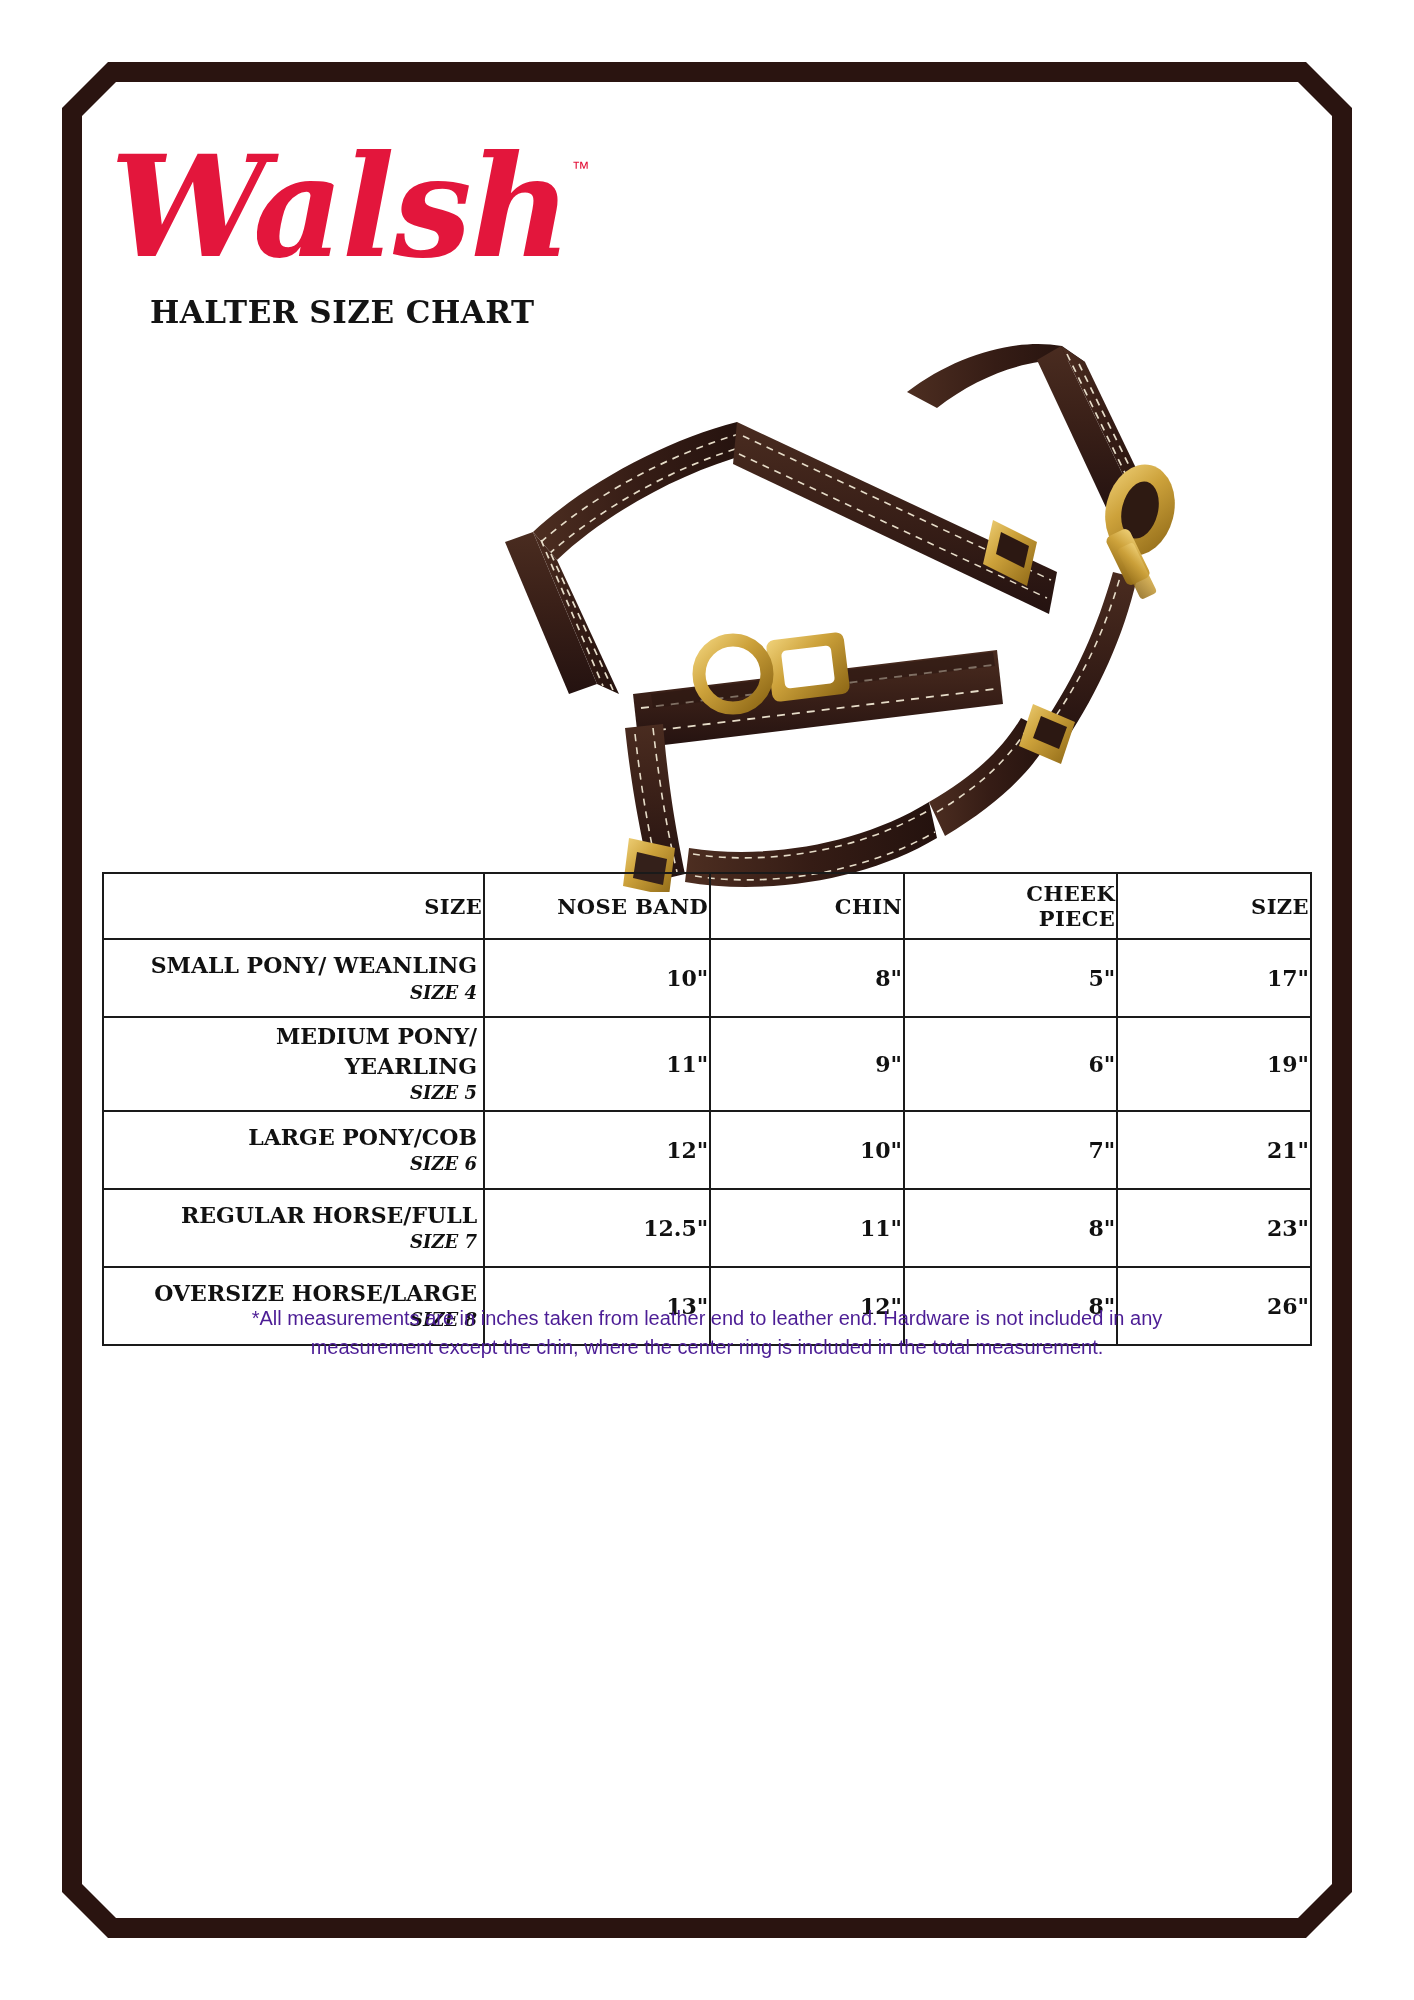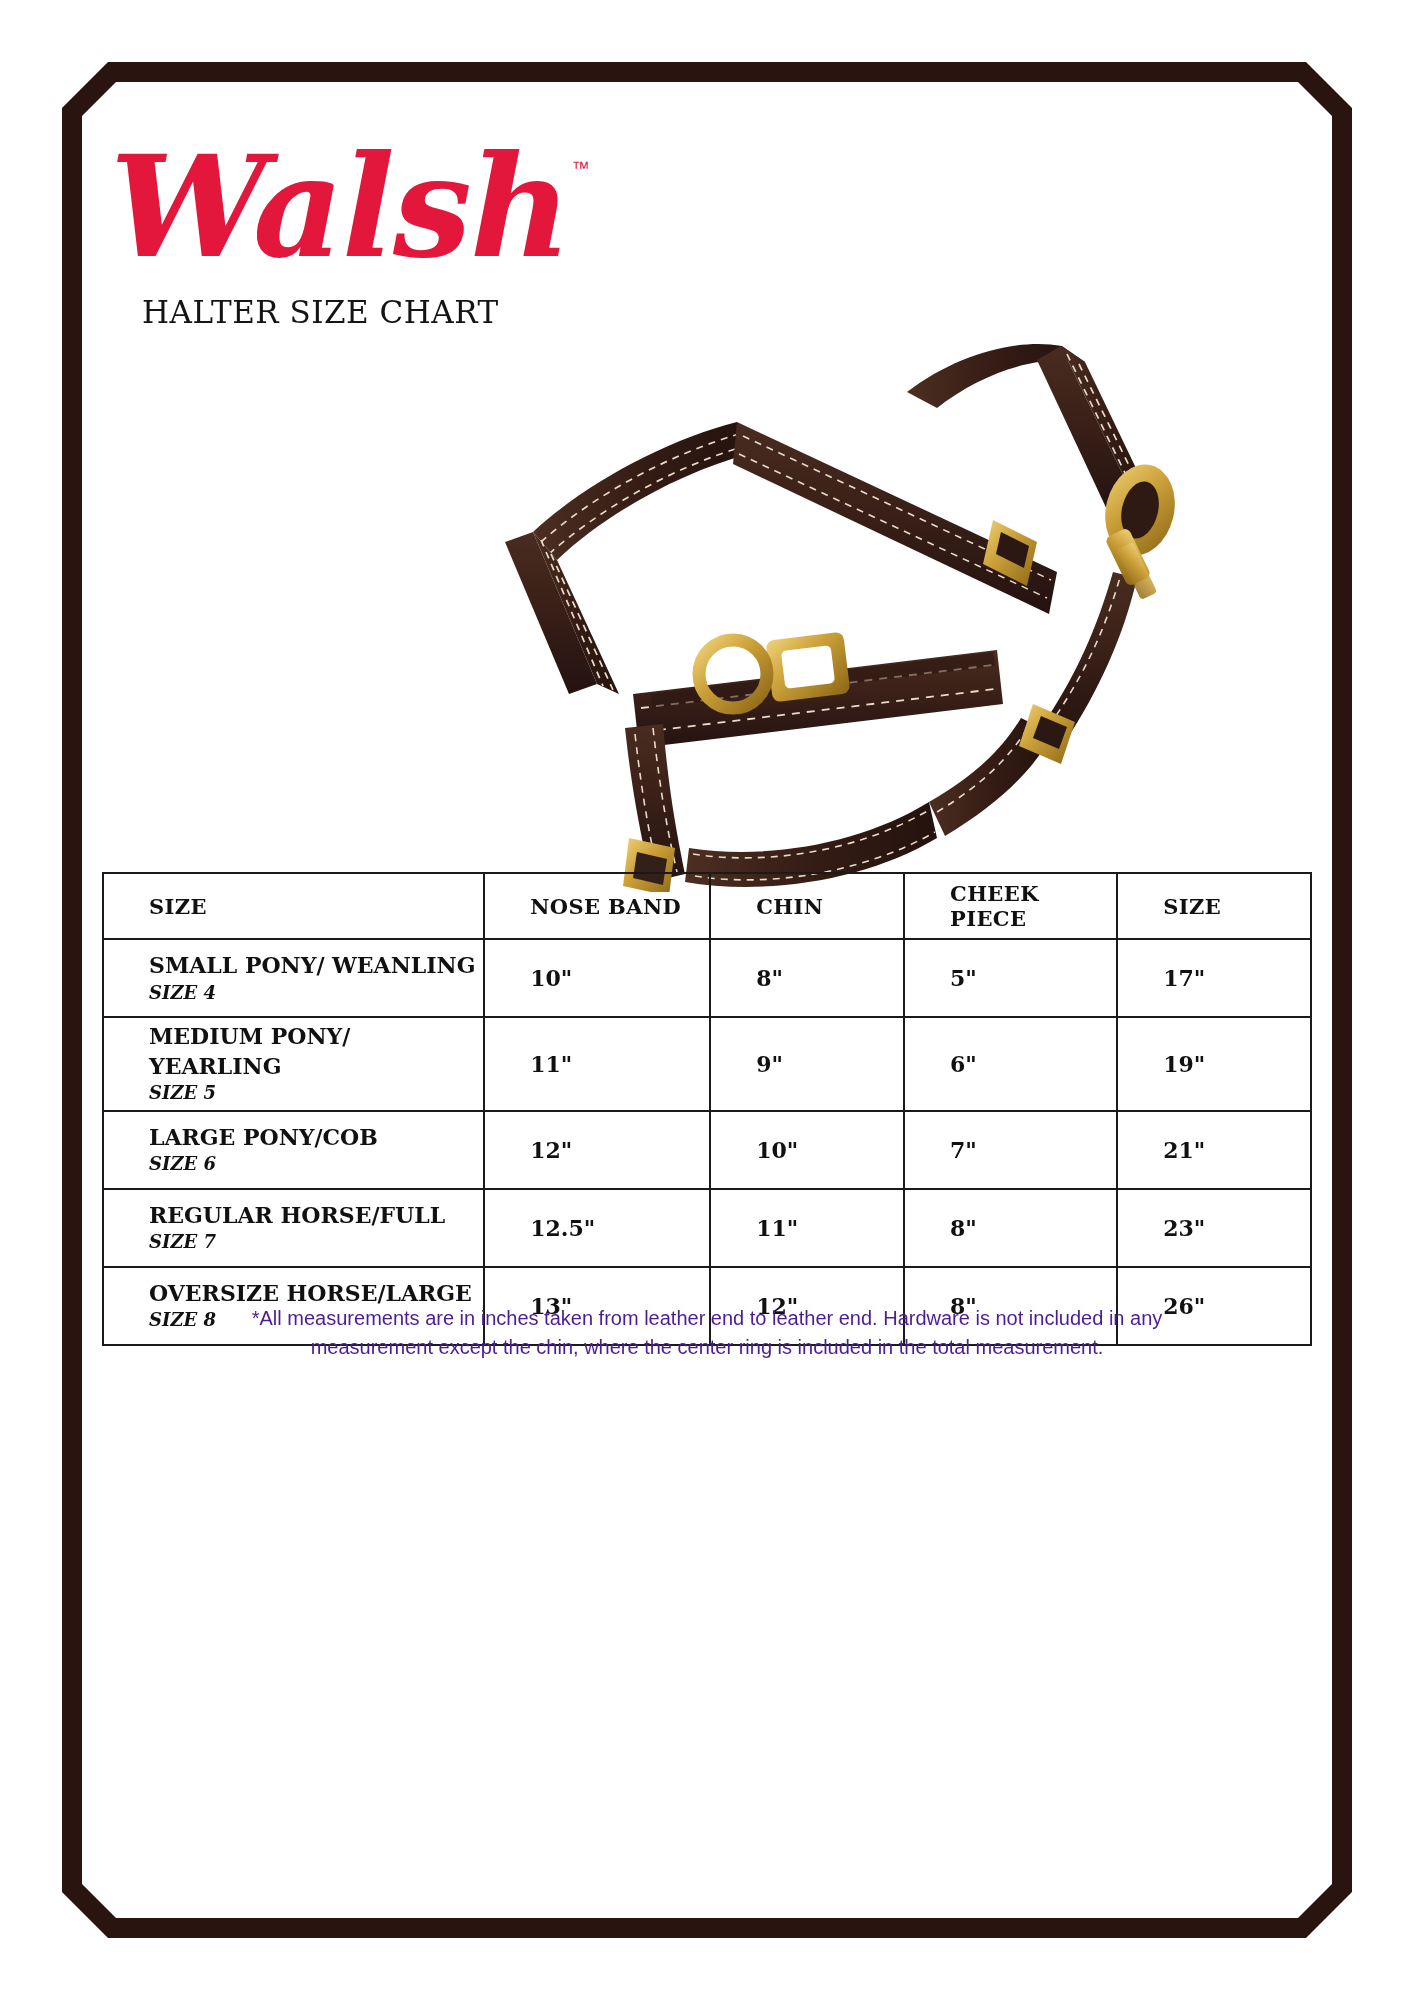--- a/index.html
+++ b/index.html
@@ -87,24 +87,24 @@
     font-size: 18px;
     vertical-align: super;
     color: #e3163c;
     position: absolute;
     right: -18px;
     top: 22px;
     font-weight: 400;
   }
   .chart-title {
     position: absolute;
-    left: 60px;
+    left: 68px;
     top: 212px;
     font-family: "DejaVu Serif", serif;
-    font-weight: 400;
+    font-weight: 700;
     font-size: 31px;
     letter-spacing: 0.5px;
     color: #141414;
   }
 
   
   .halter {
     position: absolute;
     left: 355px;
     top: 160px;
@@ -120,21 +120,21 @@
     width: 1210px;
   }
   table.size-chart {
     border-collapse: collapse;
     width: 100%;
     table-layout: fixed;
   }
   table.size-chart th,
   table.size-chart td {
     border: 2px solid #1a1a1a;
-    text-align: left;
+    text-align: right;
     vertical-align: middle;
     font-family: "DejaVu Serif", serif;
     font-weight: 700;
     padding-left: 45px;
   }
   table.size-chart th {
     height: 62px;
     font-size: 21px;
     letter-spacing: 0.4px;
   }

